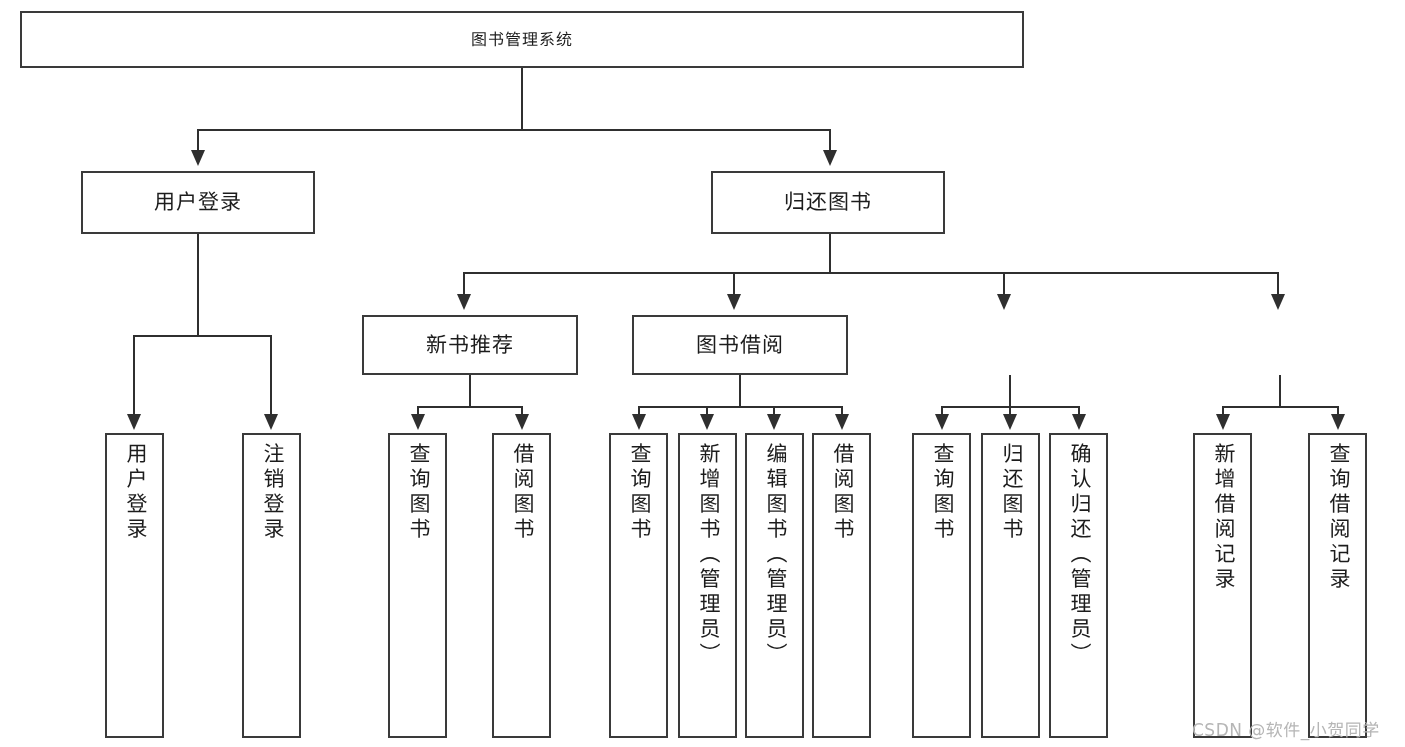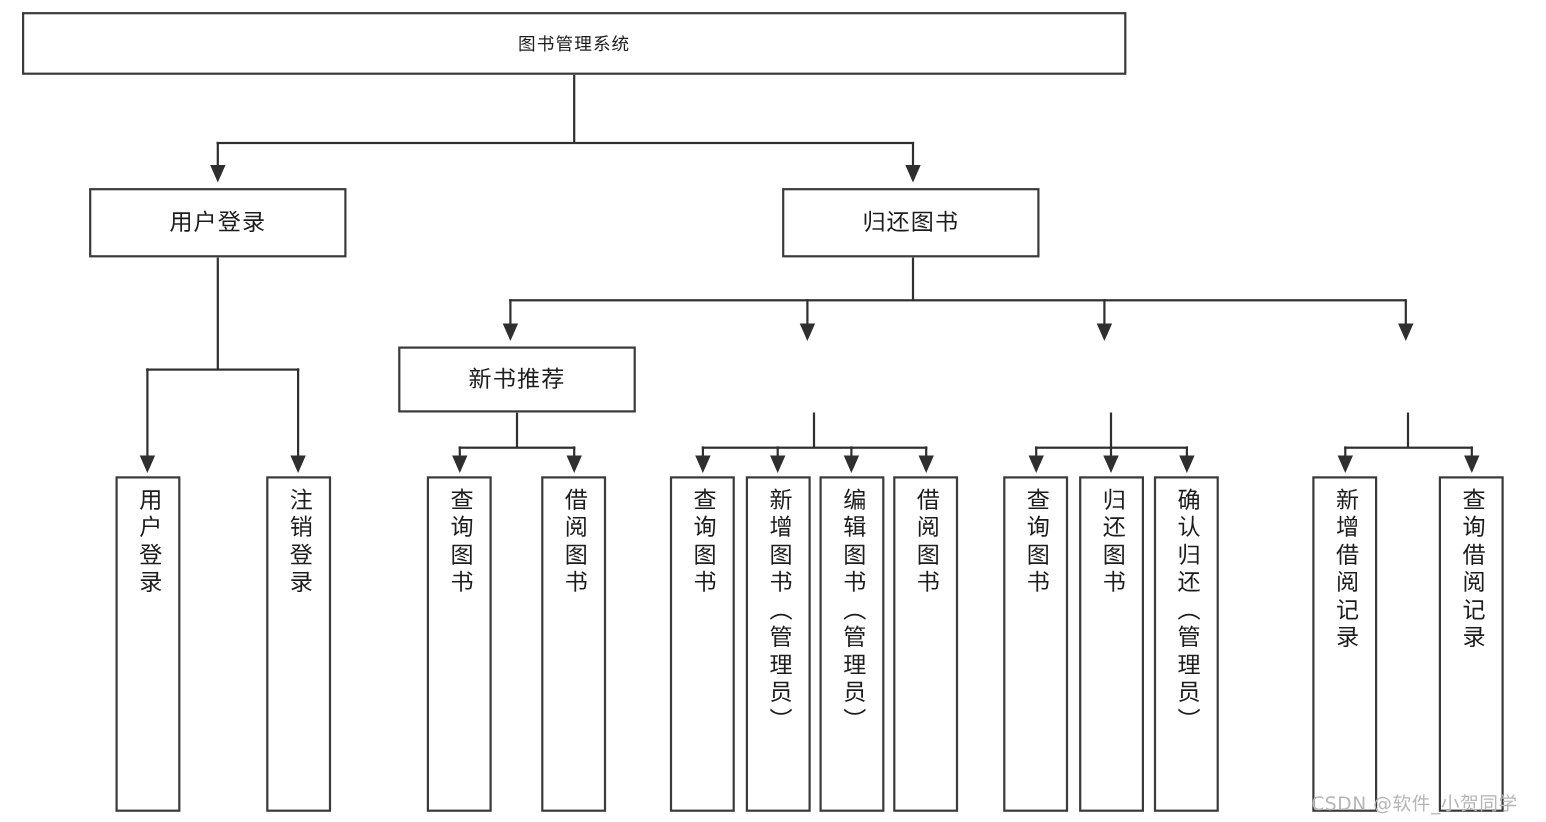--- a/index.html
+++ b/index.html
@@ -130,20 +130,23 @@
   <div class="arrow" style="left:457px; top:294px;"></div>
   <div class="edge v" style="left:733px; top:272px; width:2px; height:25px;"></div>
   <div class="arrow" style="left:727px; top:294px;"></div>
   <div class="edge v" style="left:1003px; top:272px; width:2px; height:25px;"></div>
   <div class="arrow" style="left:997px; top:294px;"></div>
   <div class="edge v" style="left:1277px; top:272px; width:2px; height:25px;"></div>
   <div class="arrow" style="left:1271px; top:294px;"></div>
 
   <div class="node horiz" style="left:362px; top:315px; width:216px; height:60px;">
     <span class="node-label">新书推荐</span>
+  </div>
+  <div class="node horiz" style="left:632px; top:315px; width:216px; height:60px;">
+    <span class="node-label">图书借阅</span>
   </div>
 
   <div class="edge v" style="left:469px; top:375px; width:2px; height:32px;"></div>
   <div class="edge h" style="left:417px; top:406px; width:106px; height:2px;"></div>
   <div class="edge v" style="left:417px; top:406px; width:2px; height:12px;"></div>
   <div class="arrow" style="left:411px; top:414px;"></div>
   <div class="edge v" style="left:521px; top:406px; width:2px; height:12px;"></div>
   <div class="arrow" style="left:515px; top:414px;"></div>
 
   <div class="node leaf" style="left:388px; top:433px; width:59px; height:305px;">

